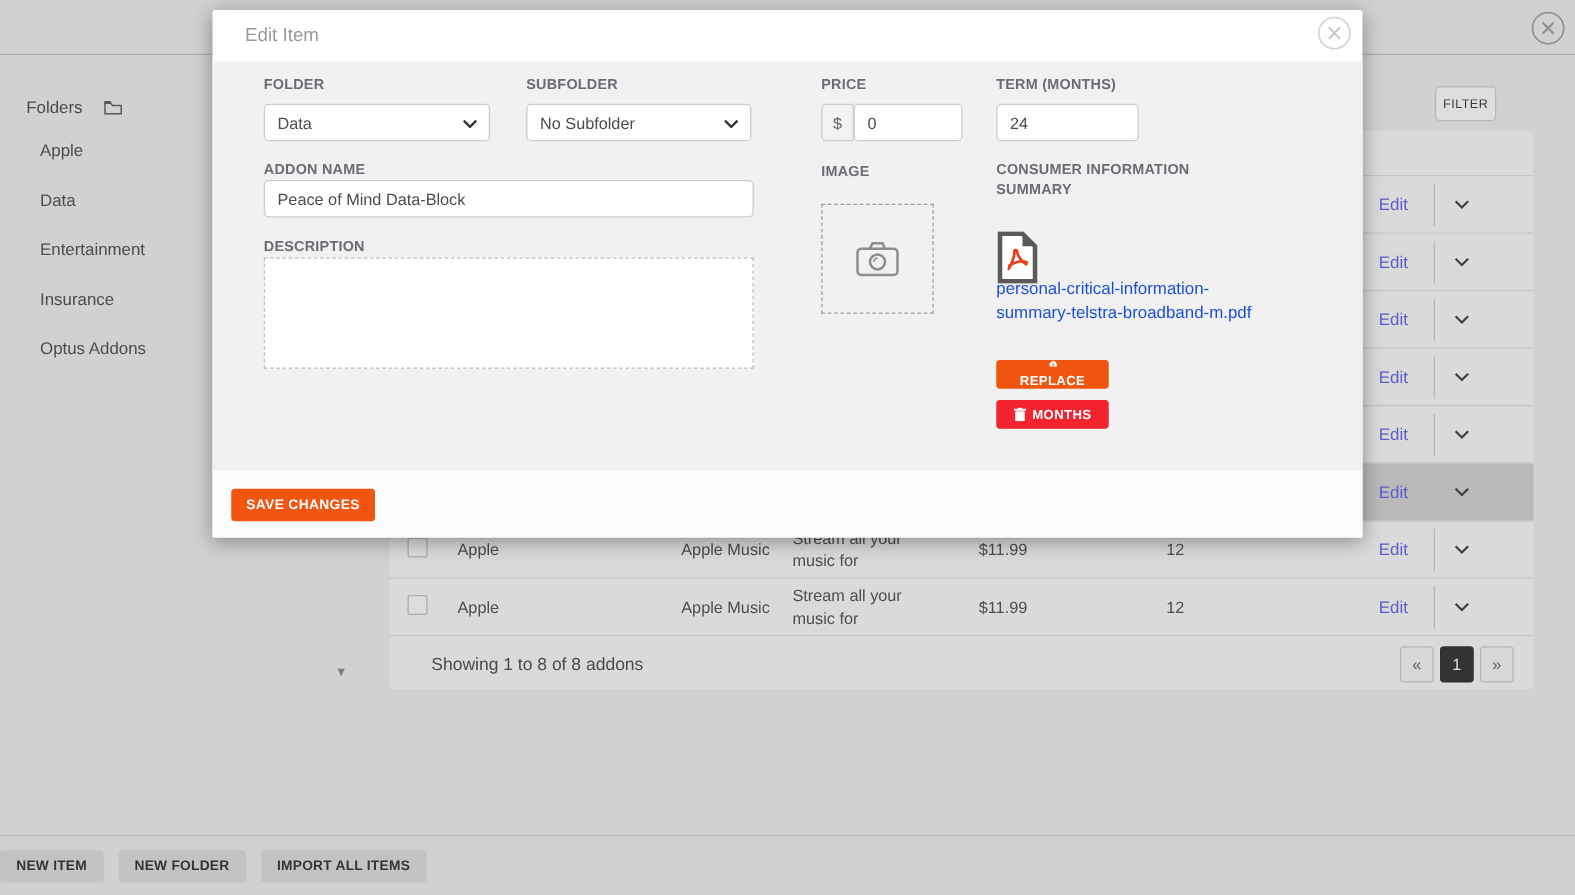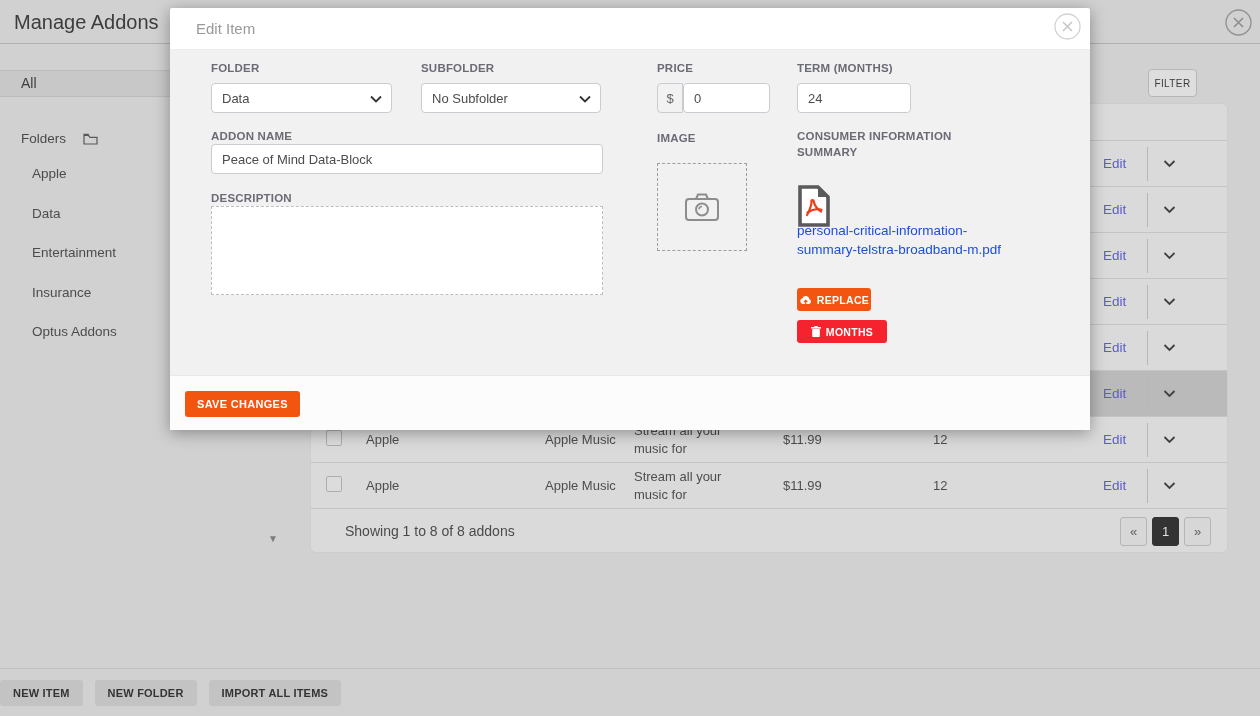--- a/index.html
+++ b/index.html
@@ -130,37 +130,35 @@
   }
   .pdf-name {
     position:absolute; left:627px; top:172px; width:210px;
     font-size:13.5px; color:#1d4ed8; line-height:18.5px; word-break:break-word;
   }
   .btn {
     border:none; border-radius:3px; color:#fff; font-size:10.5px; font-weight:bold;
     letter-spacing:.3px; cursor:pointer; display:inline-flex; align-items:center;
     justify-content:center; gap:5px; font-family:"Liberation Sans", sans-serif;
   }
-  .btn-replace { position:absolute; left:627px; top:238px; width:74px; height:23px; }
+  .btn-replace { position:absolute; left:627px; top:238px; width:90px; height:23px;flex-direction:column; }
   .btn-delete { position:absolute; left:627px; top:270px; width:90px; height:23px; }
   .btn-save { position:absolute; left:15px; top:15px; height:26px; padding:0 12px; }
 </style>
 </head>
 <body>
 
 <div class="page-header">
-  <div class="page-title">Manage Addons</div>
   <svg class="page-close" viewBox="0 0 27 27">
     <circle cx="13.5" cy="13.5" r="12.5" fill="none" stroke="#aaaaaa" stroke-width="1.4"></circle>
     <path d="M9 9 L18 18 M18 9 L9 18" stroke="#a3a3a3" stroke-width="1.6" fill="none"></path>
   </svg>
 </div>
 
 <div class="sidebar">
-  <div class="all-item">All</div>
   <div class="folders-label">
     <span>Folders</span>
     <svg width="15" height="12" viewBox="0 0 15 12">
       <path d="M1 2.5 h4.5 l1.5 1.8 h7 v6.7 h-13 z M1 2.5 v-1.2 h4 l1 1.2" fill="none" stroke="#666" stroke-width="1.2"></path>
     </svg>
   </div>
   <ul class="folder-list">
     <li>Apple</li>
     <li>Data</li>
     <li>Entertainment</li>

